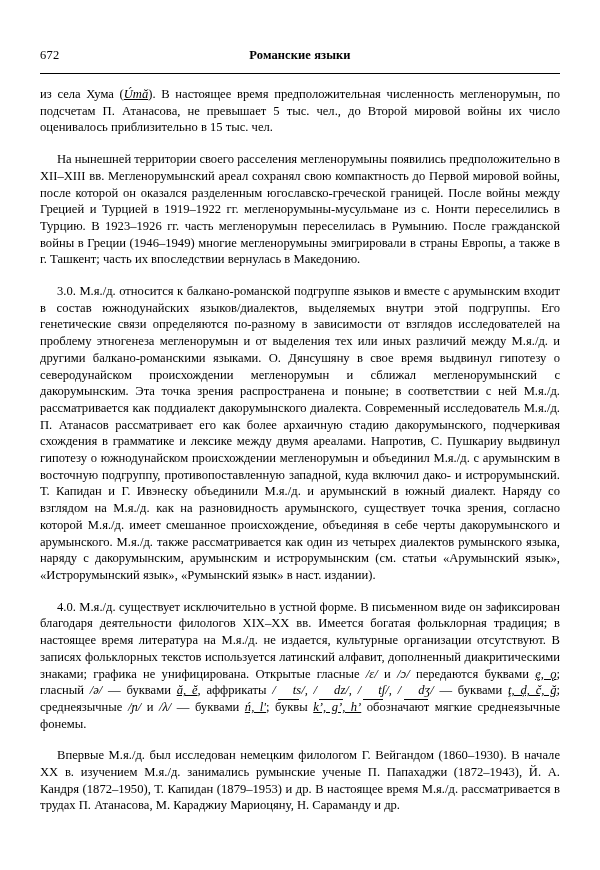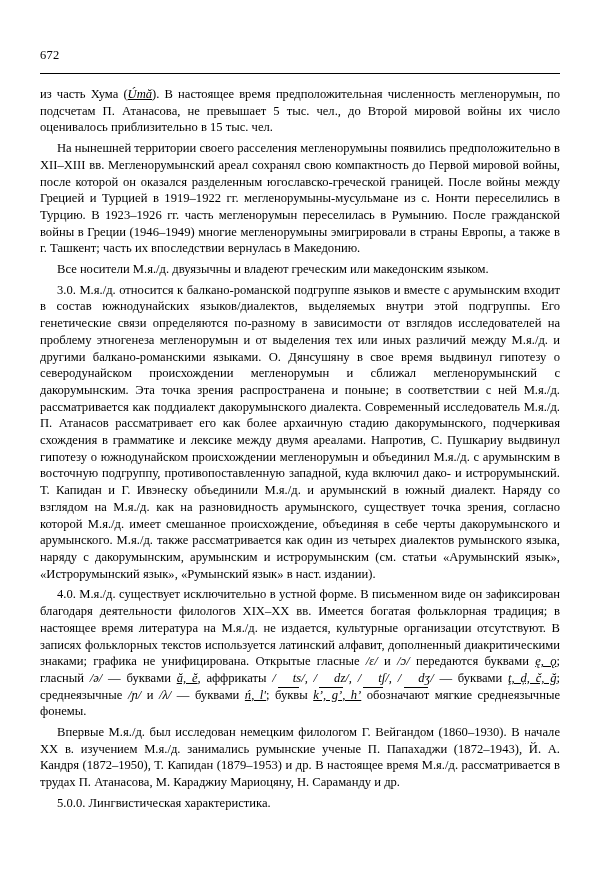--- a/index.html
+++ b/index.html
@@ -63,21 +63,21 @@
     text-align: justify;
     text-justify: inter-word;
     text-indent: 17px;
     hyphens: manual;
     -webkit-hyphens: manual;
   }
   p.para.noindent {
     text-indent: 0;
   }
   p.para + p.para {
-    margin-top: 4px;
+    margin-top: 15px;
   }
   .i { font-style: italic; text-decoration: underline; }
   .ipa { font-style: italic; }
   .sect {
     font-weight: normal;
   }
   .tie {
     position: relative;
     display: inline-block;
     font-style: italic;
@@ -91,34 +91,33 @@
     border-bottom: 1px solid #000;
   }
 </style>
 </head>
 <body>
 
 <div class="page">
 
   <div class="running-head">
     <span class="folio">672</span>
+    <span class="head-title">Романские языки</span>
   </div>
   <hr class="head-rule">
 
   <div class="body-col">
 
-    <p class="para noindent"><span>из часть Хума (</span><span class="i">Úmă</span><span>). В настоящее время предположительная численность мегленорумын, по подсчетам П. Атанасова, не превышает 5 тыс. чел., до Второй мировой войны их число оценивалось приблизительно в 15 тыс. чел.</span></p>
+    <p class="para noindent"><span>из села Хума (</span><span class="i">Úmă</span><span>). В настоящее время предположительная численность мегленорумын, по подсчетам П. Атанасова, не превышает 5 тыс. чел., до Второй мировой войны их число оценивалось приблизительно в 15 тыс. чел.</span></p>
 
     <p class="para"><span>На нынешней территории своего расселения мегленорумыны появились предположительно в XII–XIII вв. Мегленорумынский ареал сохранял свою компактность до Первой мировой войны, после которой он оказался разделенным югославско-греческой границей. После войны между Грецией и Турцией в 1919–1922 гг. мегленорумыны-мусульмане из с. Нонти переселились в Турцию. В 1923–1926 гг. часть мегленорумын переселилась в Румынию. После гражданской войны в Греции (1946–1949) многие мегленорумыны эмигрировали в страны Европы, а также в г. Ташкент; часть их впоследствии вернулась в Македонию.</span></p>
 
-    <p class="para"><span>Все носители М.я./д. двуязычны и владеют греческим или македонским языком.</span></p>
 
     <p class="para"><span class="sect">3.0.</span><span> М.я./д. относится к балкано-романской подгруппе языков и вместе с арумынским входит в состав южнодунайских языков/диалектов, выделяемых внутри этой подгруппы. Его генетические связи определяются по-разному в зависимости от взглядов исследователей на проблему этногенеза мегленорумын и от выделения тех или иных различий между М.я./д. и другими балкано-романскими языками. О. Дянсушяну в свое время выдвинул гипотезу о северодунайском происхождении мегленорумын и сближал мегленорумынский с дакорумынским. Эта точка зрения распространена и поныне; в соответствии с ней М.я./д. рассматривается как поддиалект дакорумынского диалекта. Современный исследователь М.я./д. П. Атанасов рассматривает его как более архаичную стадию дакорумынского, подчеркивая схождения в грамматике и лексике между двумя ареалами. Напротив, С. Пушкариу выдвинул гипотезу о южнодунайском происхождении мегленорумын и объединил М.я./д. с арумынским в восточную подгруппу, противопоставленную западной, куда включил дако- и истрорумынский. Т. Капидан и Г. Ивэнеску объединили М.я./д. и арумынский в южный диалект. Наряду со взглядом на М.я./д. как на разновидность арумынского, существует точка зрения, согласно которой М.я./д. имеет смешанное происхождение, объединяя в себе черты дакорумынского и арумынского. М.я./д. также рассматривается как один из четырех диалектов румынского языка, наряду с дакорумынским, арумынским и истрорумынским (см. статьи «Арумынский язык», «Истрорумынский язык», «Румынский язык» в наст. издании).</span></p>
 
     <p class="para"><span class="sect">4.0.</span><span> М.я./д. существует исключительно в устной форме. В письменном виде он зафиксирован благодаря деятельности филологов XIX–XX вв. Имеется богатая фольклорная традиция; в настоящее время литература на М.я./д. не издается, культурные организации отсутствуют. В записях фольклорных текстов используется латинский алфавит, дополненный диакритическими знаками; графика не унифицирована. Открытые гласные </span><span class="ipa">/ɛ/</span><span> и </span><span class="ipa">/ɔ/</span><span> передаются буквами </span><span class="i">ę, ǫ</span><span>; гласный </span><span class="ipa">/ə/</span><span> — буквами </span><span class="i">ă, ĕ</span><span>, аффрикаты </span><span class="ipa">/<span class="tie">ts</span>/, /<span class="tie">dz</span>/, /<span class="tie">tʃ</span>/, /<span class="tie">dʒ</span>/</span><span> — буквами </span><span class="i">ţ, ḑ, č, ğ</span><span>; среднеязычные </span><span class="ipa">/ɲ/</span><span> и </span><span class="ipa">/λ/</span><span> — буквами </span><span class="i">ń, l'</span><span>; буквы </span><span class="i">k’, g’, h’</span><span> обозначают мягкие среднеязычные фонемы.</span></p>
 
     <p class="para"><span>Впервые М.я./д. был исследован немецким филологом Г. Вейгандом (1860–1930). В начале XX в. изучением М.я./д. занимались румынские ученые П. Папахаджи (1872–1943), Й. А. Кандря (1872–1950), Т. Капидан (1879–1953) и др. В настоящее время М.я./д. рассматривается в трудах П. Атанасова, М. Караджиу Мариоцяну, Н. Сараманду и др.</span></p>
 
-    <p class="para"><span class="sect">5.0.0.</span><span class="sect"> Лингвистическая характеристика.</span></p>
 
 
   </div>
 </div>
 
 </body></html>

